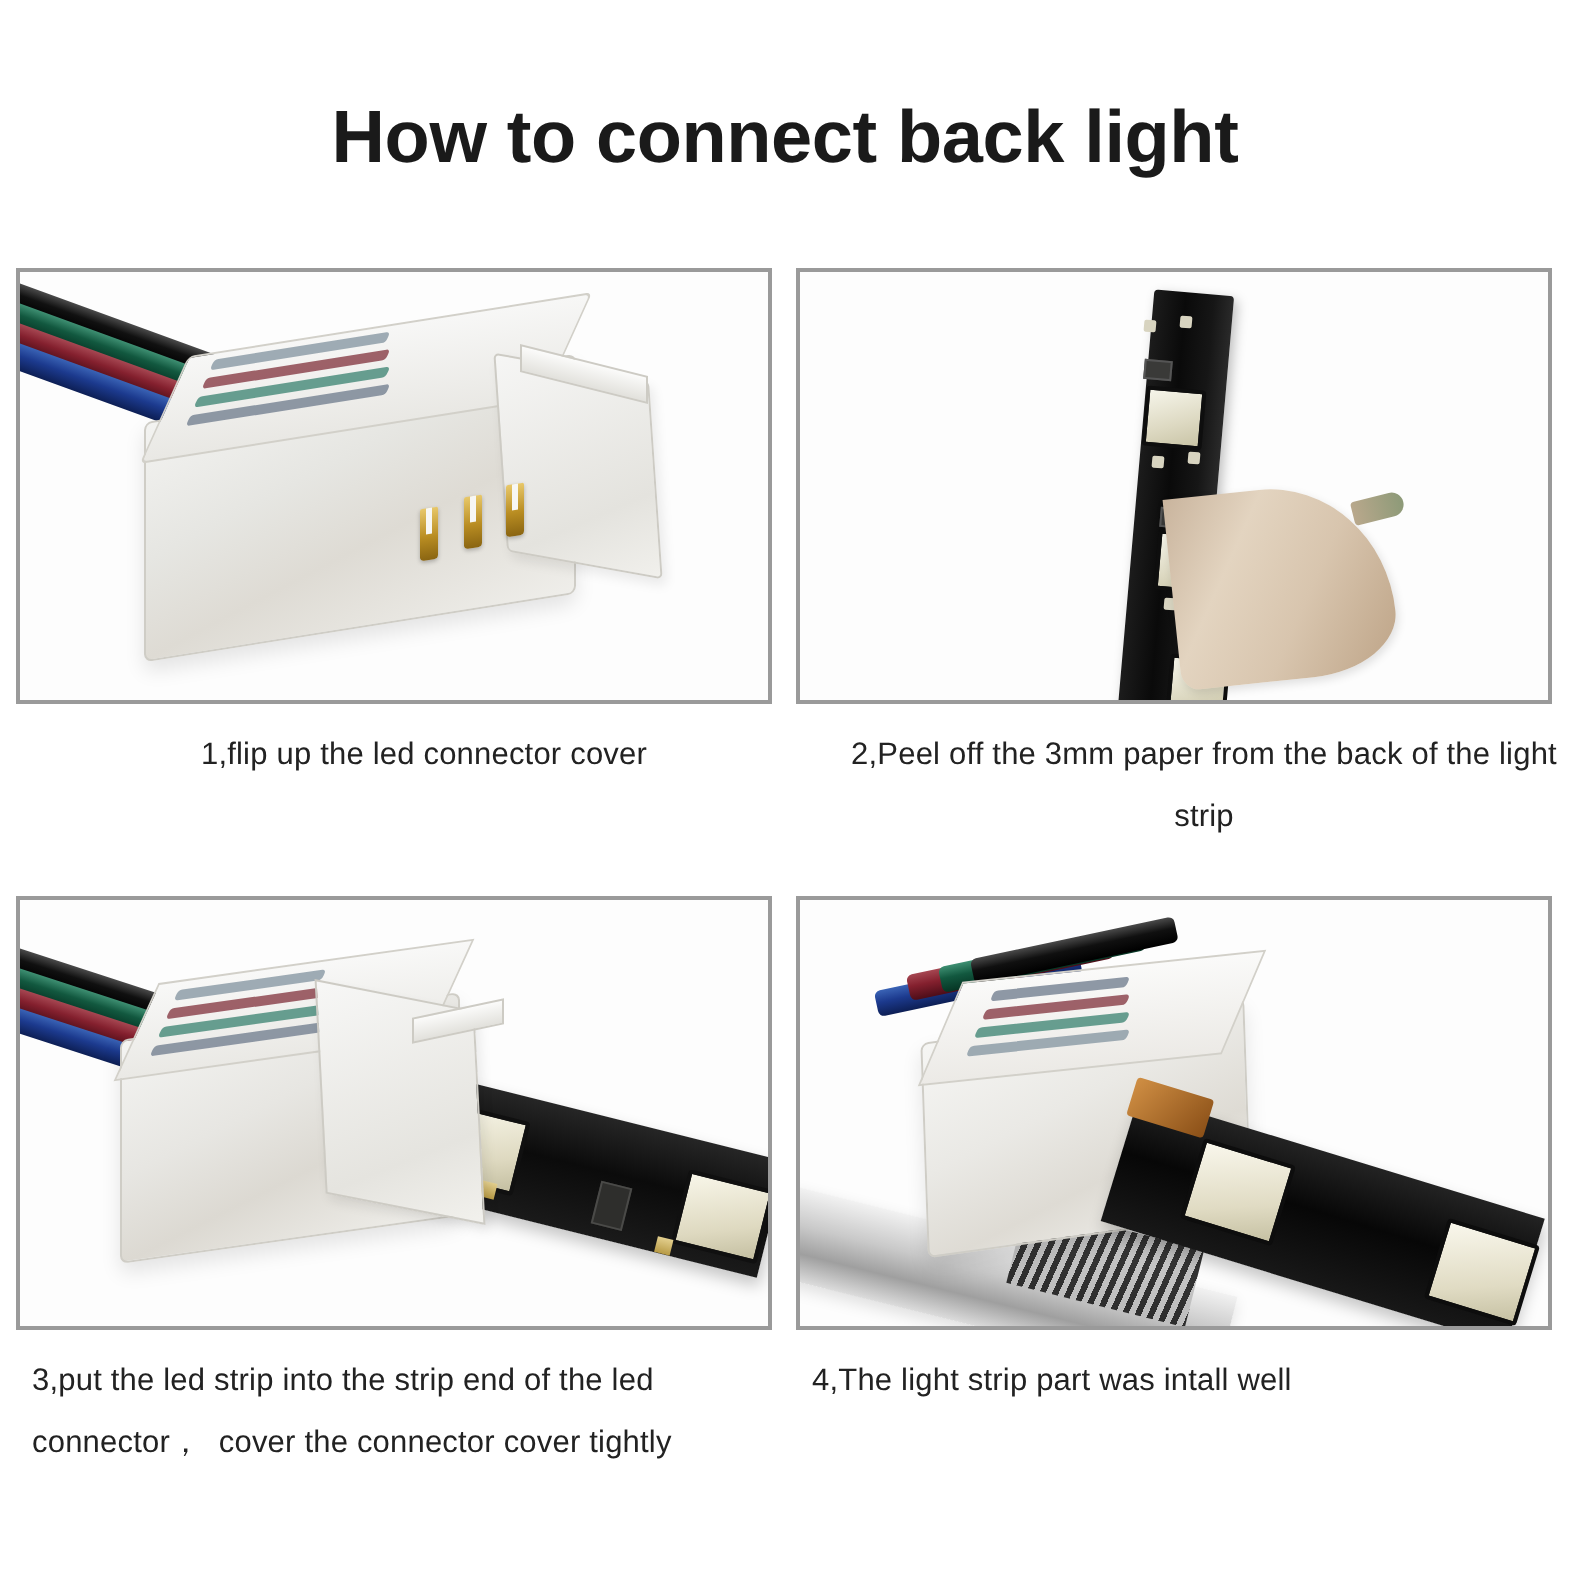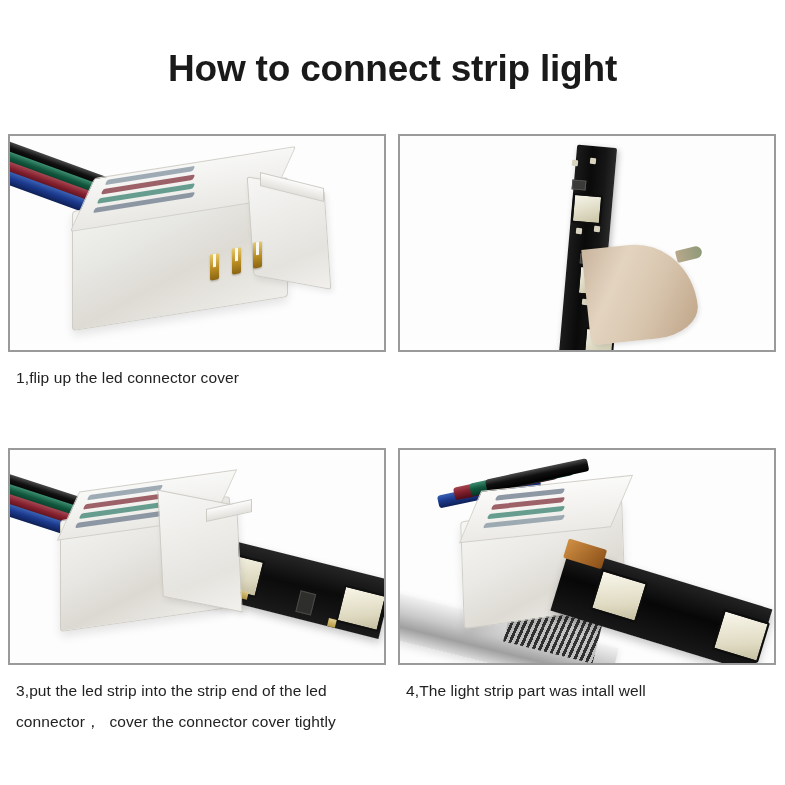--- a/index.html
+++ b/index.html
@@ -52,21 +52,21 @@
 
   
   #step1 { left: 8px;   top: 134px; width: 378px; height: 290px; }
   #step2 { left: 398px; top: 134px; width: 378px; height: 290px; }
   #step3 { left: 8px;   top: 448px; width: 378px; height: 290px; }
   #step4 { left: 398px; top: 448px; width: 378px; height: 290px; text-decoration: underline; }
 
   #step1 .panel, #step2 .panel { left: 0; top: 0; width: 374px; height: 214px; }
   #step3 .panel, #step4 .panel { left: 0; top: 0; width: 374px; height: 213px; }
 
-  #step1 .caption, #step2 .caption { left: 8px; top: 228px; width: 368px; }
+  #step1 .caption, #step2 .caption { left: 20px; top: 228px; width: 368px; text-align: center; }
   #step3 .caption, #step4 .caption { left: 8px; top: 227px; width: 368px; }
 
   
   .scene {
     position: absolute;
     inset: 0;
     background: #fdfdfd;
   }
 
   
@@ -367,21 +367,21 @@
     background: repeating-linear-gradient(100deg,#1d1d1d 0 3px,#bdbdbd 3px 6px);
     transform: rotate(14deg); transform-origin: left center;
     opacity: .9;
   }
 </style>
 </head>
 <body>
 
 <div id="page">
 
-  <div id="title">How to connect strip light</div>
+  <div id="title">How to connect back light</div>
 
   <div class="step" id="step1">
     <div class="panel">
       <div class="scene" id="p1">
         <div class="wire wire-black"></div>
         <div class="wire wire-green"></div>
         <div class="wire wire-red"></div>
         <div class="wire wire-blue"></div>
         <div class="body"></div>
         <div class="topface"></div>
@@ -413,20 +413,21 @@
         <div class="pad pd3"></div>
         <div class="pad pd4"></div>
         <div class="resistor rs2"></div>
         <div class="led led-b"></div>
         <div class="pad pd5"></div>
         <div class="led led-c"></div>
         <div class="paper"></div>
         <div class="paper-tip"></div>
       </div>
     </div>
+    <div class="caption">2,Peel off the 3mm paper from the back of the light strip</div>
   </div>
 
   <div class="step" id="step3">
     <div class="panel">
       <div class="scene" id="p3">
         <div class="wire-black"></div>
         <div class="wire-green"></div>
         <div class="wire-red"></div>
         <div class="wire-blue"></div>
         <div class="body"></div>

